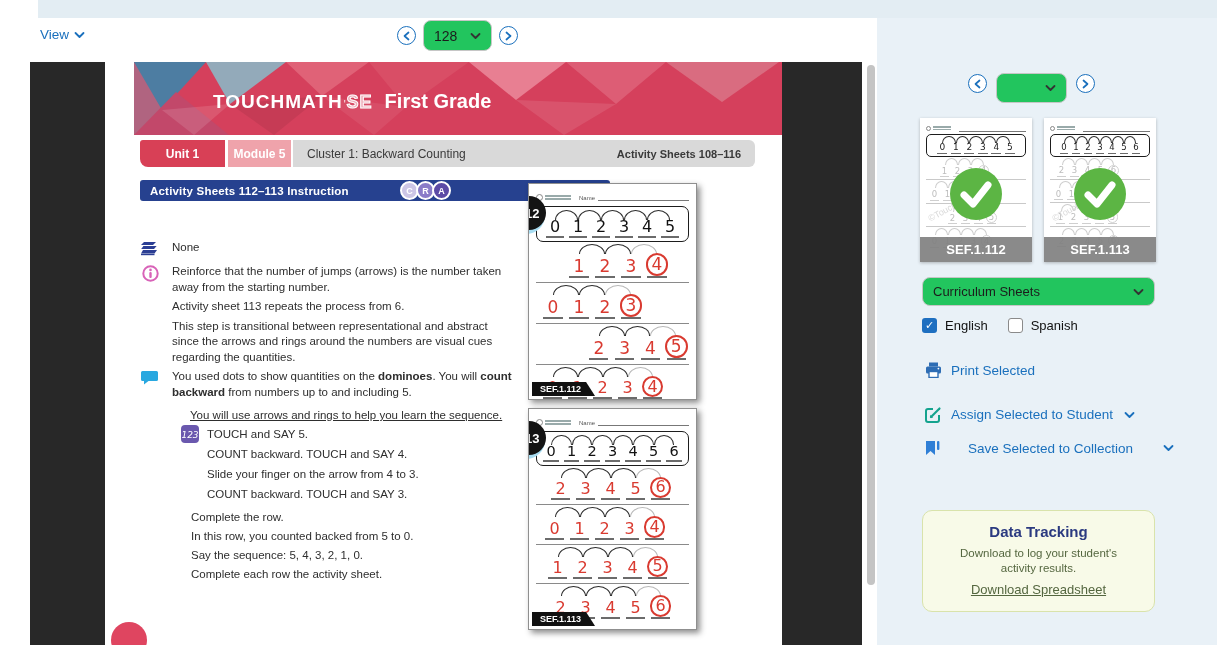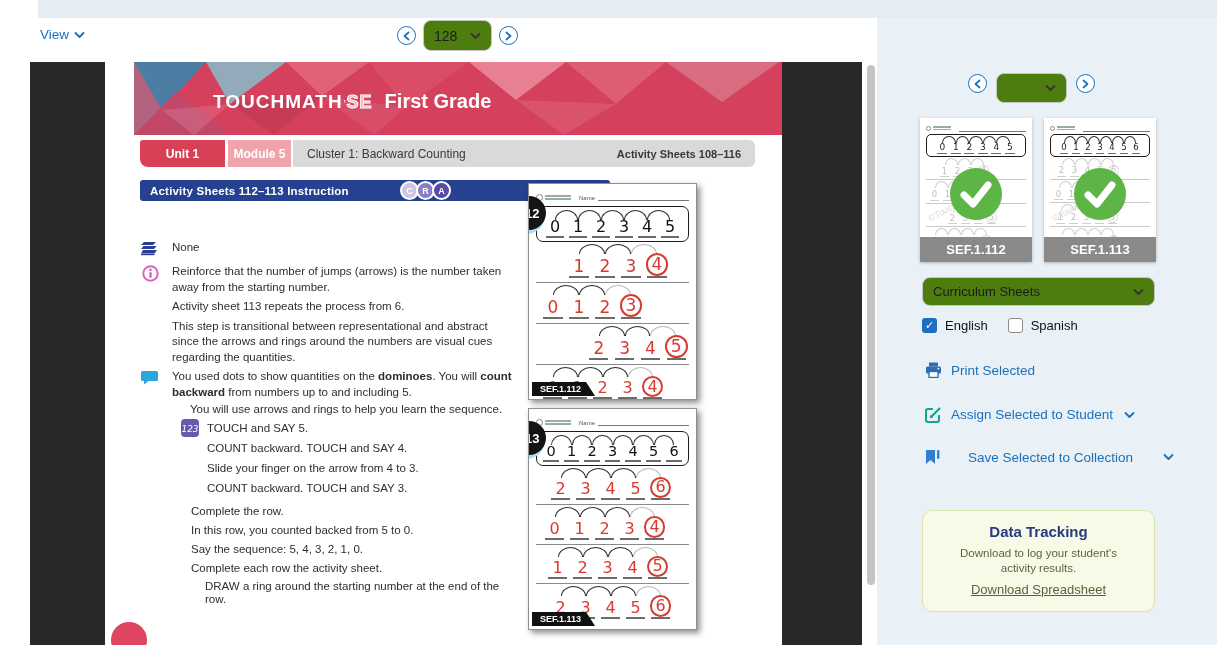--- a/index.html
+++ b/index.html
@@ -6,21 +6,21 @@
     font-family:"Liberation Sans","DejaVu Sans",sans-serif;-webkit-font-smoothing:antialiased;}
   *{box-sizing:border-box;}
   .abs{position:absolute;}
 
   
   #top-strip{left:38px;top:0;width:1179px;height:18px;background:#e3edf3;}
   #view-dd{left:40px;top:27px;color:#1a70bd;font-size:13.5px;display:flex;align-items:center;gap:5px;cursor:pointer;}
   .circle-btn{width:19px;height:19px;border:1.6px solid #1a70bd;border-radius:50%;display:flex;align-items:center;justify-content:center;cursor:pointer;background:#fff;}
   #pager-prev{left:397px;top:26px;}
   #pager-next{left:499px;top:26px;}
-  .select-box{background:#4d7c0f;border:1px solid #c6c6c6;border-radius:8px;display:flex;align-items:center;justify-content:space-between;padding:0 10px;font-size:14px;color:#1c1c1c;cursor:pointer;}
+  .select-box{background:#22c55e;border:1px solid #c6c6c6;border-radius:8px;display:flex;align-items:center;justify-content:space-between;padding:0 10px;font-size:14px;color:#1c1c1c;cursor:pointer;}
   #page-select{left:423px;top:20px;width:69px;height:31px;}
 
   
   #viewer{left:30px;top:62px;width:832px;height:583px;background:#282828;}
   #page{position:absolute;left:75px;top:0;width:677px;height:583px;background:#fff;overflow:hidden;}
 
   
   #banner{position:absolute;left:0;top:0;width:677px;height:73px;padding-left:29px;}
   #banner svg{display:block;}
   #brand{position:absolute;left:108px;top:28px;display:flex;align-items:baseline;color:#fff;}
@@ -50,21 +50,21 @@
   .p-icon{display:flex;gap:12px;}
   .p-icon .ic{width:20px;flex:0 0 20px;display:flex;justify-content:center;padding-top:1px;}
   .p-icon .tx{width:345px;}
   .p-sub{margin-left:32px;width:345px;}
   .p-arrows{margin-left:50px;width:330px;}
   .steps-block{display:flex;gap:8px;margin-left:41px;}
   .steps-block .ic{width:18px;flex:0 0 18px;padding-top:1px;}
   .steps-block .lines div{line-height:20px;width:320px;}
   .follow{margin-left:51px;line-height:19px;width:330px;}
   .p-draw{margin-left:65px;width:300px;line-height:13.5px;margin-top:2px;}
-  .mt8{margin-top:8px;} .mt2{margin-top:4px;} .mt4{margin-top:4px;} .mt6{margin-top:2px;}
+  .mt8{margin-top:8px;} .mt2{margin-top:4px;} .mt4{margin-top:4px;} .mt6{margin-top:8px;text-decoration:underline;}
 
   
   .ws-card{position:absolute;left:423px;width:169px;background:#fff;border:1px solid #8f8f8f;box-shadow:3px 3px 6px rgba(0,0,0,.45);padding:7px 7px 0 7px;overflow:hidden;}
   #ws-card-0{top:121px;height:217px;}
   #ws-card-1{top:346px;height:222px;}
   .ws-badge{position:absolute;width:34px;height:34px;background:#141414;border-radius:50%;color:#fff;font-size:13px;font-weight:bold;display:flex;align-items:center;justify-content:center;box-shadow:-2.5px 2.5px 0 1.5px #a8ddf2;z-index:5;left:-17px;}
   .ws-top{display:flex;align-items:center;gap:8px;height:13px;margin-bottom:2px;}
   .ws-logo{display:flex;align-items:center;gap:2px;}
   .ws-logo .dot{width:7px;height:7px;border:1px solid #888;border-radius:50%;}
   .ws-logo .bars{display:flex;flex-direction:column;gap:1px;}
@@ -109,21 +109,21 @@
   .thumb-cap{position:absolute;left:0;bottom:0;width:100%;height:25px;background:rgba(128,128,128,.92);color:#fff;font-size:13px;font-weight:bold;display:flex;align-items:center;justify-content:center;z-index:5;}
   .thumb-wm{position:absolute;left:6px;top:84px;transform:rotate(-28deg);color:#d9d9d9;font-size:9px;z-index:1;}
 
   #curr-select{left:922px;top:277px;width:233px;height:29px;font-size:13px;}
   #lang-row{left:922px;top:318px;display:flex;align-items:center;gap:10px;font-size:13px;color:#111;}
   .cb{width:15px;height:15px;border-radius:3px;display:flex;align-items:center;justify-content:center;cursor:pointer;}
   .cb.on{background:#1e6fc0;color:#fff;font-size:11px;font-weight:bold;}
   .cb.off{background:#fff;border:1.5px solid #8a8a8a;}
   .lang-label{margin-left:-2px;}
   .sb-action{position:absolute;left:925px;display:flex;align-items:center;gap:9px;font-size:13.5px;color:#1a70bd;cursor:pointer;}
-  #act-print{top:362px;} #act-assign{top:406px;} #act-save{top:449px;gap:28px;}
+  #act-print{top:362px;} #act-assign{top:406px;} #act-save{top:440px;gap:28px;}
   .sb-action .chev{margin-left:2px;display:flex;}
 
   #dt-box{left:922px;top:510px;width:233px;height:102px;background:#f8fae8;border:1px solid #d9e3ab;border-radius:10px;text-align:center;padding-top:12px;}
   #dt-title{font-size:15px;font-weight:bold;color:#2b3a80;}
   #dt-body{font-size:11.5px;color:#54663f;line-height:15px;margin:6px 18px 0;}
   #dt-link{display:inline-block;margin-top:6px;font-size:13px;color:#54663f;text-decoration:underline;cursor:pointer;}
 </style>
 </head>
 <body>
 
@@ -252,21 +252,20 @@
           <div>COUNT backward. TOUCH and SAY 3.</div>
         </div>
       </div>
 
       <div class="follow mt2">
         <div>Complete the row.</div>
         <div>In this row, you counted backed from 5 to 0.</div>
         <div>Say the sequence: 5, 4, 3, 2, 1, 0.</div>
         <div>Complete each row the activity sheet.</div>
       </div>
-      <div class="p-draw">DRAW a ring around the starting number at the end of the row.</div>
     </div>
 
     <div class="ws-card" id="ws-card-0">
         <div class="ws-badge" style="top: 12px;">112</div>
         <div class="ws-top">
           <div class="ws-logo">
             <span class="dot"></span>
             <span class="bars">
               <i></i>
               <i></i>

